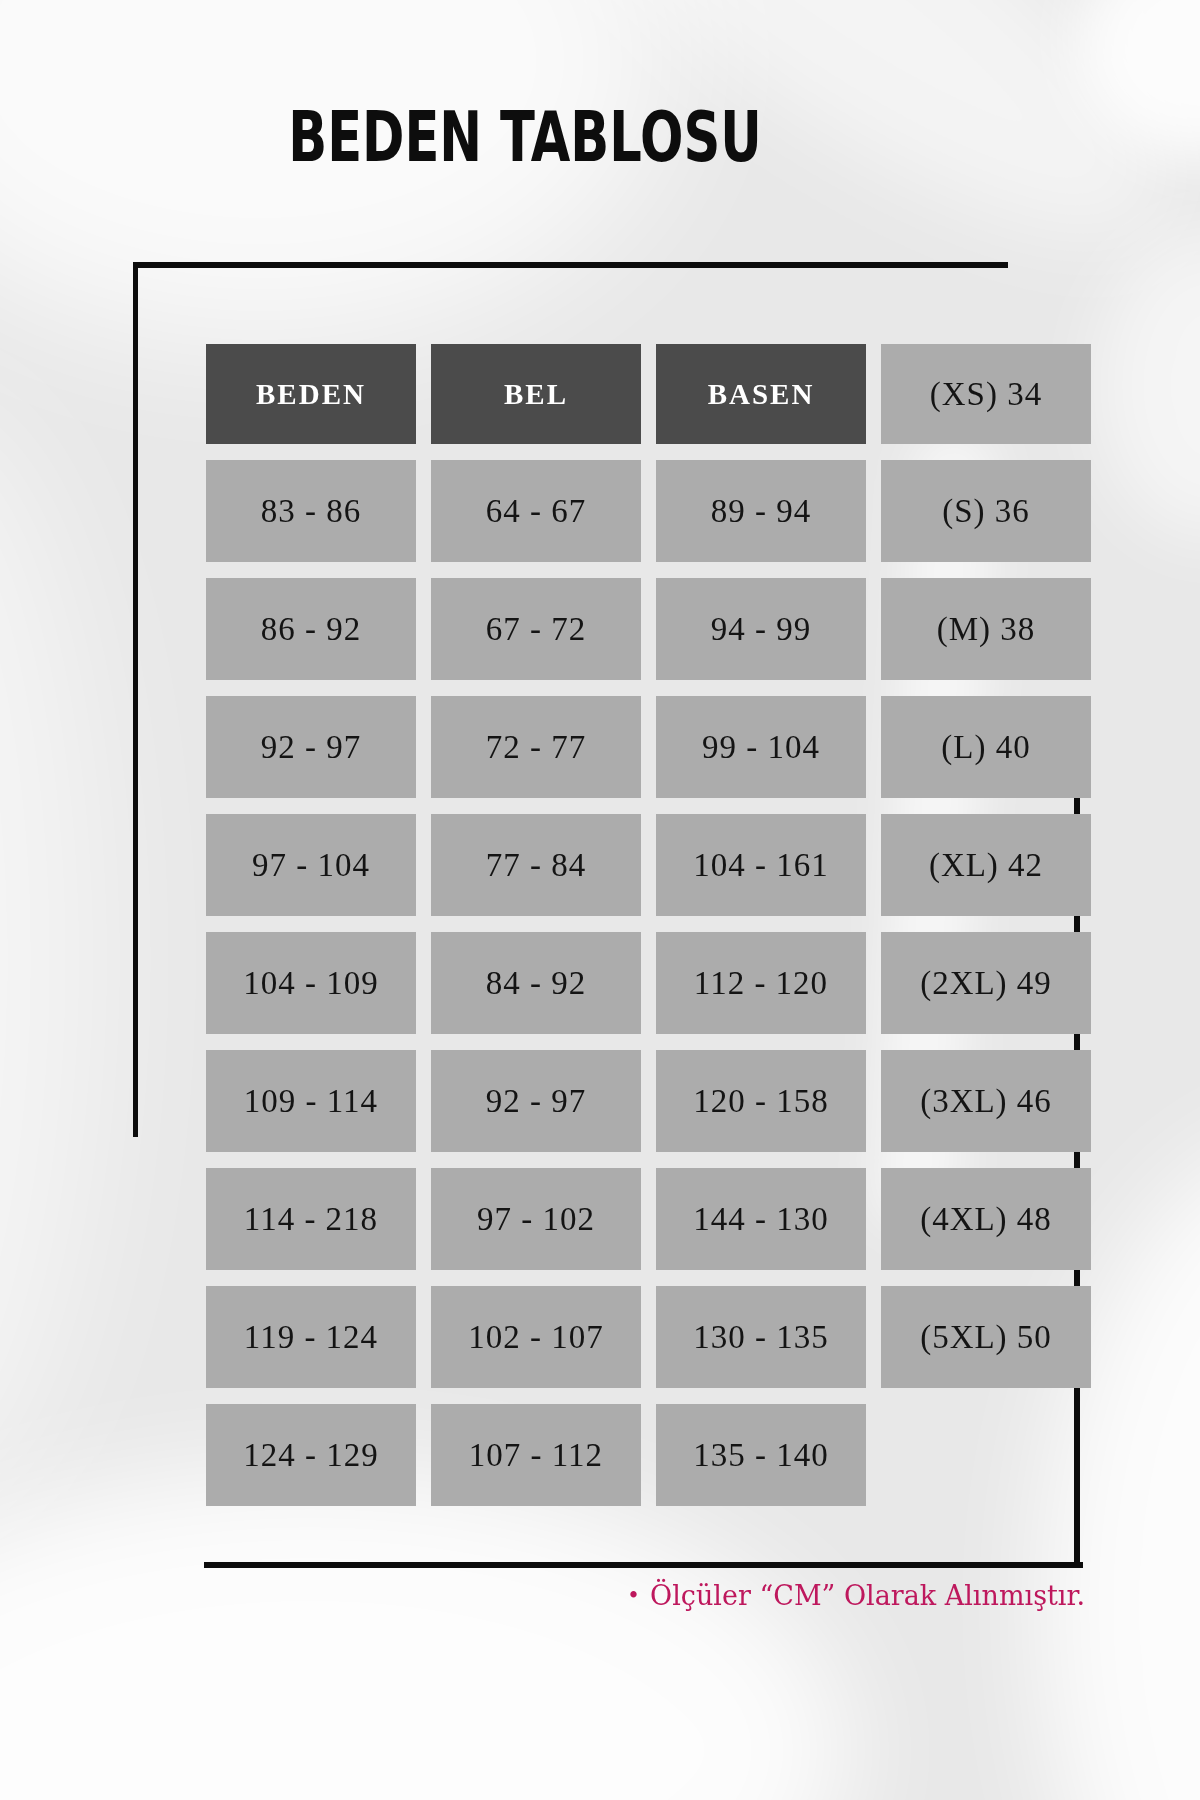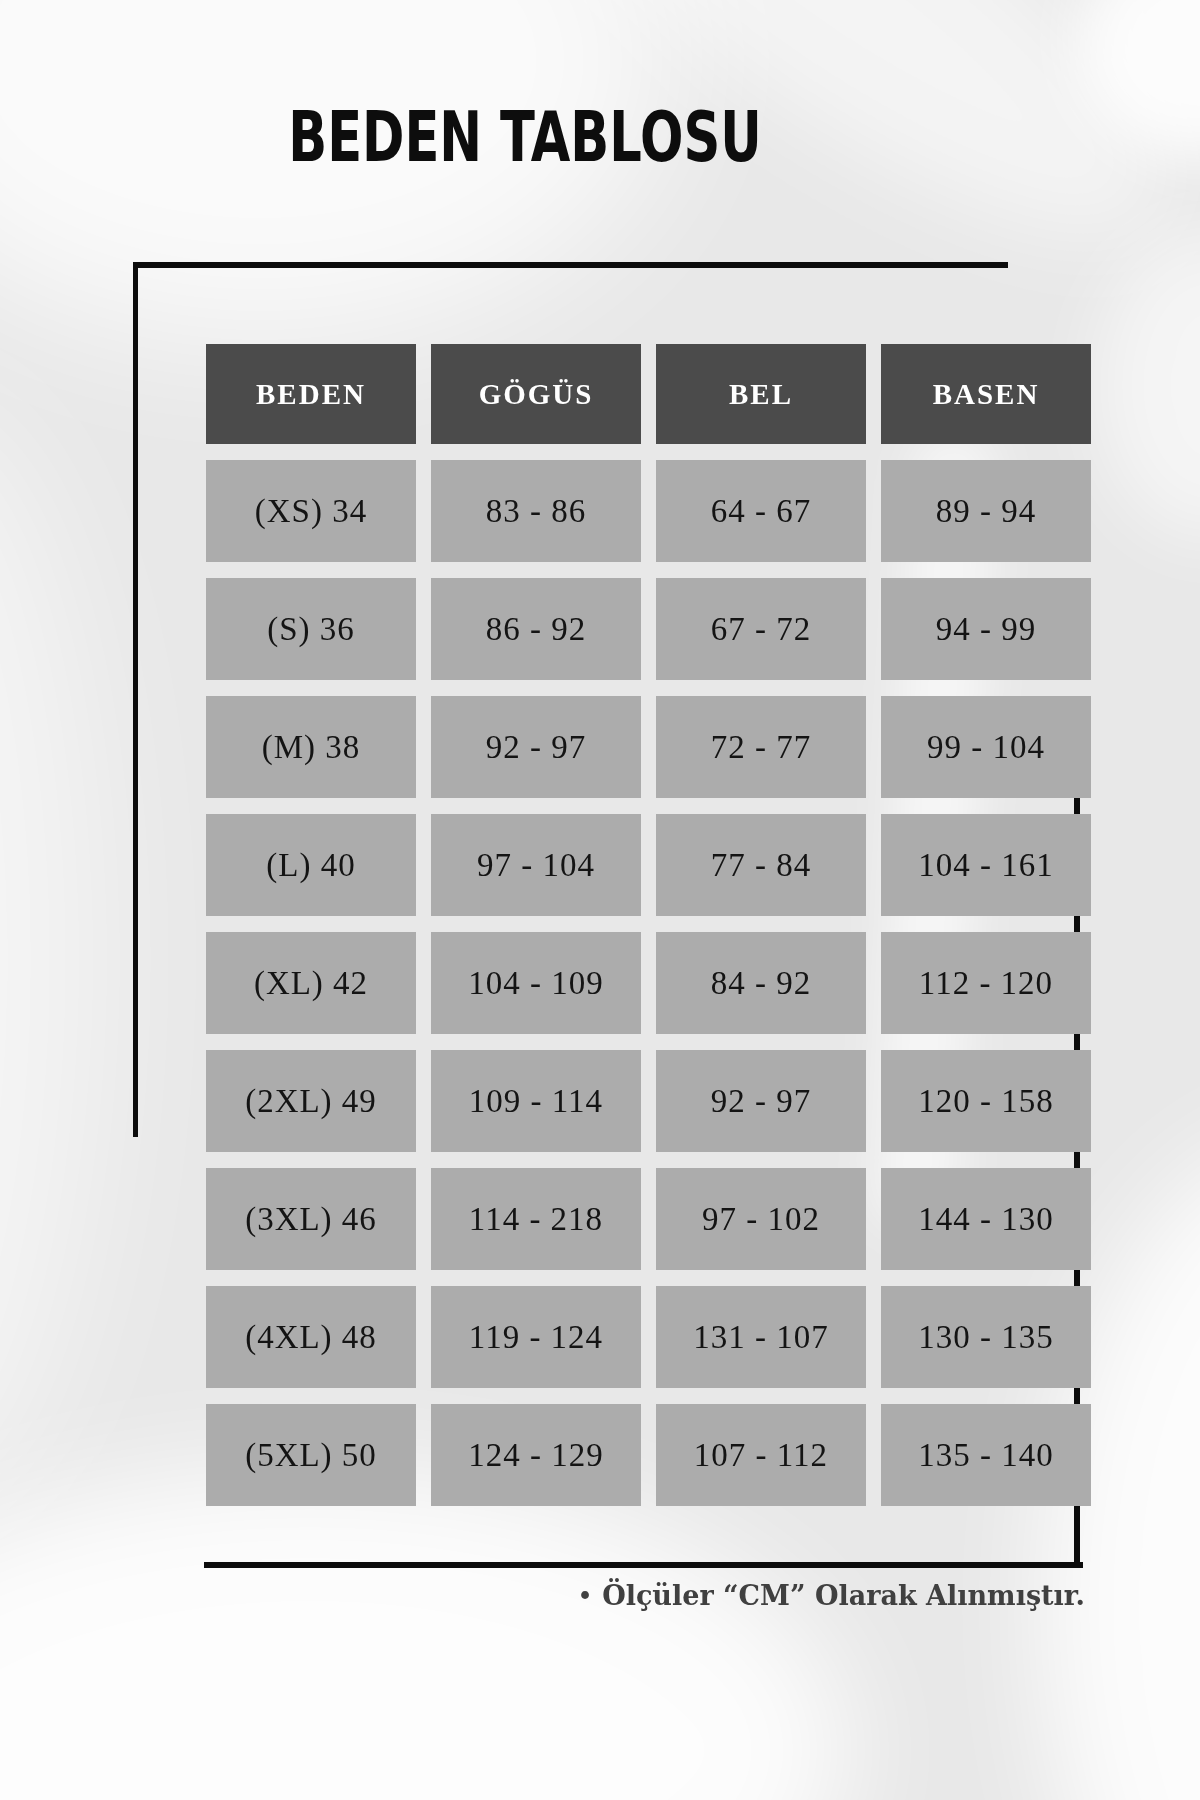--- a/index.html
+++ b/index.html
@@ -50,22 +50,22 @@
   .td{
     background:var(--cell_bg,#acacac);color:var(--cell_text,#141414);
     display:flex;align-items:center;justify-content:center;
     font-weight:normal;font-size:33px;letter-spacing:1px;
     white-space:nowrap;
   }
 
   
   .footnote{
     position:absolute;right:115px;top:1580px;
-    font-family:"DejaVu Serif", serif;font-weight:bold;font-size:27px;
-    color:#404040;white-space:nowrap;
+    font-family:"DejaVu Serif", serif;font-weight:normal;font-size:27px;
+    color:#be185d;white-space:nowrap;
   }
   .footnote .bullet{font-size:22px;vertical-align:2px;margin-right:10px;}
 </style>
 </head>
 <body>
 
 <div>
   <div class="blob b1"></div>
   <div class="blob b2"></div>
   <div class="blob b3"></div>
@@ -78,21 +78,20 @@
 
 <div class="title">BEDEN TABLOSU</div>
 
 <div class="rule rule-top"></div>
 <div class="rule rule-left"></div>
 <div class="rule rule-right"></div>
 <div class="rule rule-bottom"></div>
 
 <div id="size-table">
     <div class="th">BEDEN</div>
-    <div class="th">GÖGÜS</div>
     <div class="th">BEL</div>
     <div class="th">BASEN</div>
     <div class="td">(XS) 34</div>
     <div class="td">83 - 86</div>
     <div class="td">64 - 67</div>
     <div class="td">89 - 94</div>
     <div class="td">(S) 36</div>
     <div class="td">86 - 92</div>
     <div class="td">67 - 72</div>
     <div class="td">94 - 99</div>
@@ -111,21 +110,21 @@
     <div class="td">(2XL) 49</div>
     <div class="td">109 - 114</div>
     <div class="td">92 - 97</div>
     <div class="td">120 - 158</div>
     <div class="td">(3XL) 46</div>
     <div class="td">114 - 218</div>
     <div class="td">97 - 102</div>
     <div class="td">144 - 130</div>
     <div class="td">(4XL) 48</div>
     <div class="td">119 - 124</div>
-    <div class="td">131 - 107</div>
+    <div class="td">102 - 107</div>
     <div class="td">130 - 135</div>
     <div class="td">(5XL) 50</div>
     <div class="td">124 - 129</div>
     <div class="td">107 - 112</div>
     <div class="td">135 - 140</div>
   </div>
 
 <div class="footnote"><span class="bullet">•</span><span>Ölçüler “CM” Olarak Alınmıştır.</span></div>
 
 </body></html>

